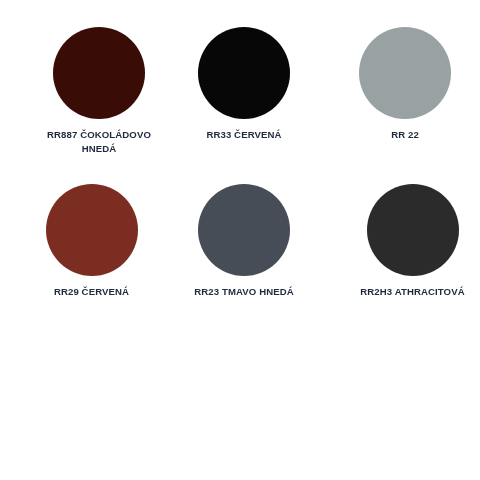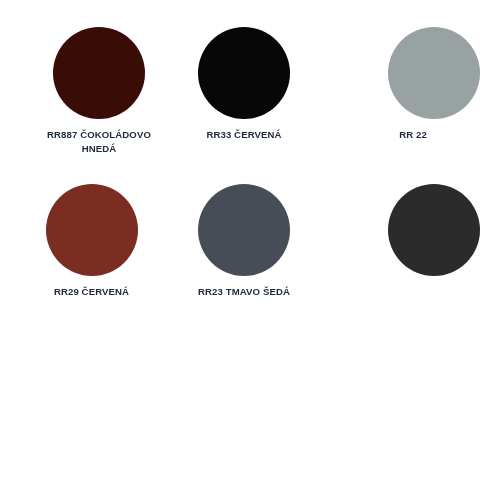--- a/index.html
+++ b/index.html
@@ -42,21 +42,21 @@
   .swatch-cell {
     display: flex;
     flex-direction: column;
     align-items: center;
     box-sizing: border-box;
   }
 
   
   .swatch-cell.col-1 { width: 150px; margin-left: 24px; }
   .swatch-cell.col-2 { width: 140px; margin-left: 0px; }
-  .swatch-cell.col-3 { width: 150px; margin-left: 16px; align-items: flex-end; }
+  .swatch-cell.col-3 { width: 150px; margin-left: 16px; }
 
   .swatch-circle {
     width: 92px;
     height: 92px;
     border-radius: 50%;
     flex: none;
     display: block;
   }
 
   .swatch-label {
@@ -102,22 +102,23 @@
 
   <div class="swatch-row" id="swatch-row-2">
 
     <div class="swatch-cell col-1">
       <div class="swatch-circle" style="background-color: rgb(123, 45, 34);"></div>
       <div class="swatch-label" style="color: rgb(31, 42, 61);">RR29 ČERVENÁ</div>
     </div>
 
     <div class="swatch-cell col-2">
       <div class="swatch-circle" style="background-color: rgb(71, 77, 87);"></div>
-      <div class="swatch-label" style="color: rgb(31, 42, 61);">RR23 TMAVO ŠEDÁ</div>
+      <div class="swatch-label" style="color: rgb(31, 42, 61);">RR23 TMAVO HNEDÁ</div>
     </div>
 
     <div class="swatch-cell col-3">
       <div class="swatch-circle" style="background-color: rgb(43, 43, 43);"></div>
+      <div class="swatch-label" style="color: rgb(31, 42, 61);">RR2H3 ATHRACITOVÁ</div>
     </div>
 
   </div>
 
 </div>
 
 </body></html>

